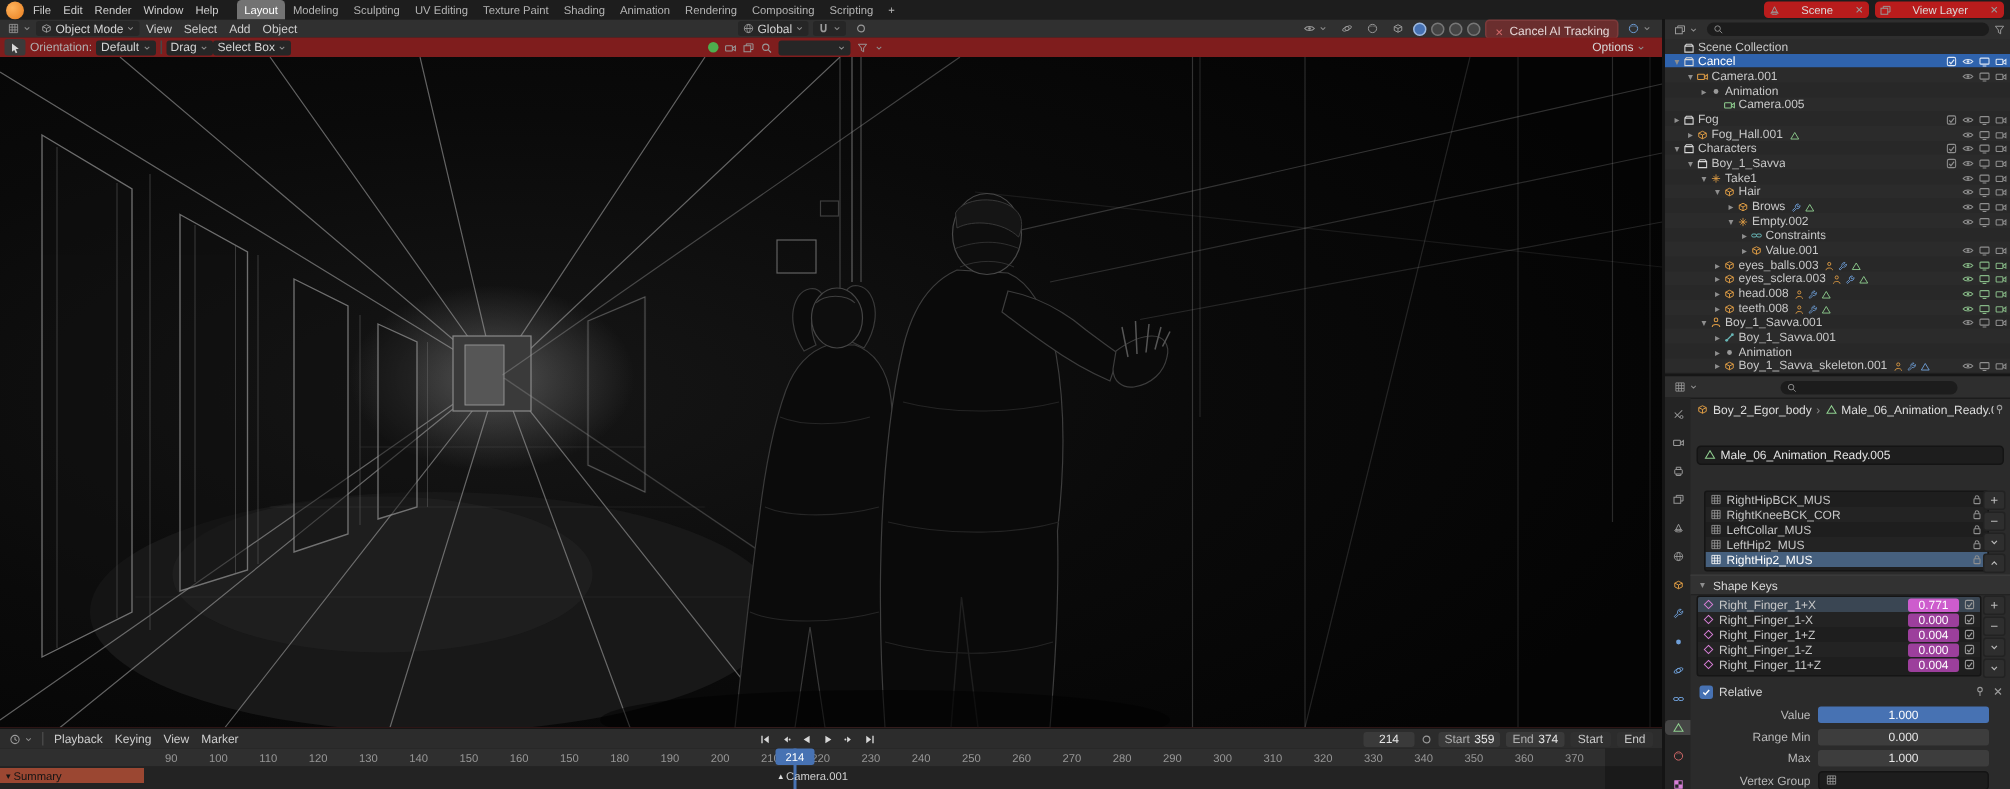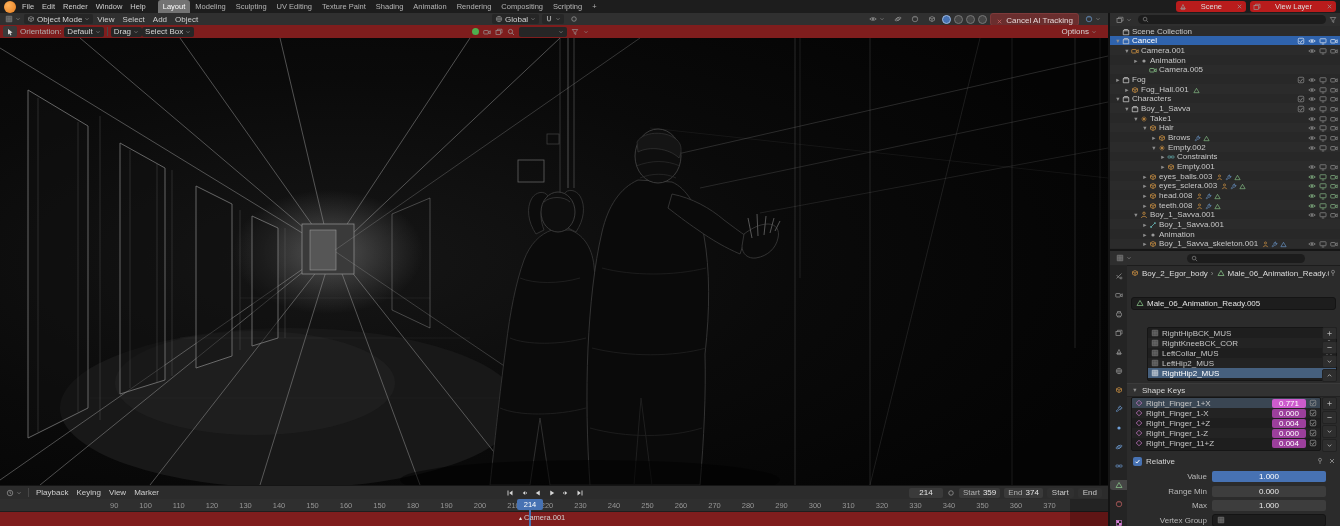--- a/index.html
+++ b/index.html
@@ -619,20 +619,26 @@
           <span>310</span>
           <span>320</span>
         <span>330</span>
           <span>340</span>
           <span>350</span>
         <span>360</span>
           <span>370</span>
       </div>
     </div>
 
+    <div class="channels">
+      <div class="summary">
+        <span style="font-size:6px">▾</span>
+        <span>Summary</span>
+      </div>
+    </div>
 
     <div class="offrange"></div>
     <div class="playhead-line"></div>
     <div class="playhead-label">
         <span>214</span>
       </div>
     <div class="marker">
       <span style="color:#e0e0e0;font-size:6px">▴</span>
       <span>Camera.001</span>
     </div>
@@ -904,21 +910,21 @@
             <use href="#i-links"></use>
           </svg>
         <span class="olbl">Constraints</span>
       </div>
 
       <div class="ol-row" style="padding-left:49px">
         <span class="exp">▸</span>
         <svg class="sicon c-org">
             <use href="#i-cube"></use>
           </svg>
-        <span class="olbl">Empty.001</span>
+        <span class="olbl">Value.001</span>
         <span class="togs">
           <svg class="sicon">
               <use href="#i-eye"></use>
             </svg>
           <svg class="sicon">
               <use href="#i-mon"></use>
             </svg>
           <svg class="sicon">
               <use href="#i-cam"></use>
             </svg>
@@ -1225,21 +1231,21 @@
 
       <div class="prow" style="top:32px">
         <span class="pfield" style="flex:1;margin:0 4px">
           <svg class="sicon c-grn">
               <use href="#i-tri"></use>
             </svg>
           <span>Male_06_Animation_Ready.005</span>
         </span>
       </div>
 
-      <div class="plist" style="left:20px;top:62px;width:188px;height:52px">
+      <div class="plist" style="left:9px;top:62px;width:188px;height:52px">
         <div class="lrow">
           <svg class="sicon c-gry">
               <use href="#i-grid"></use>
             </svg>
           <span>RightHipBCK_MUS</span>
           <svg class="sicon lock">
               <use href="#i-lock"></use>
             </svg>
         </div>
         <div class="lrow">

